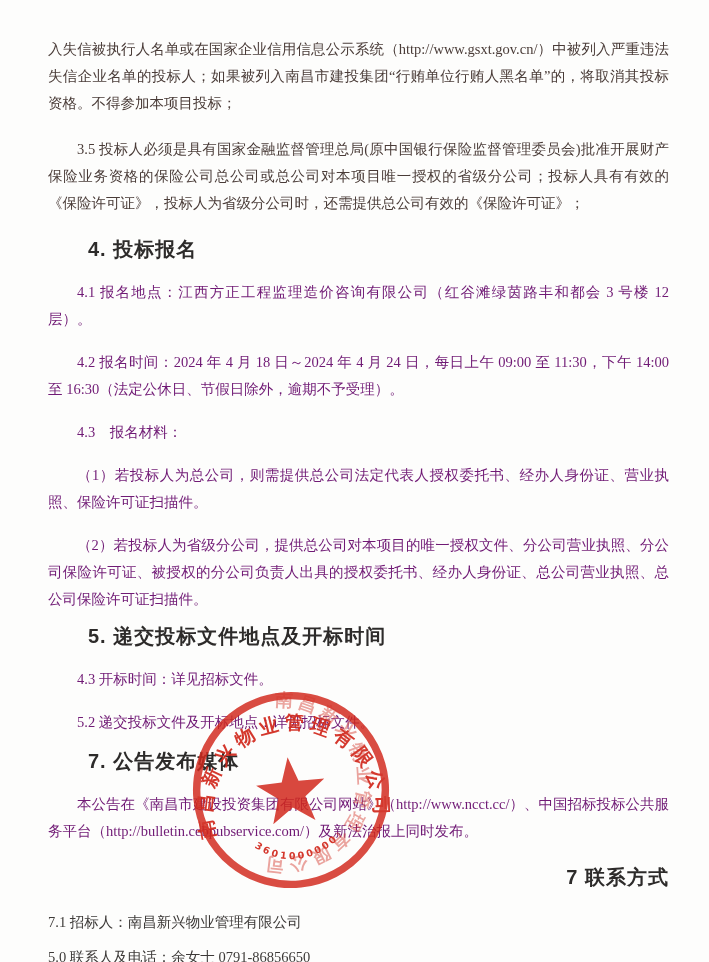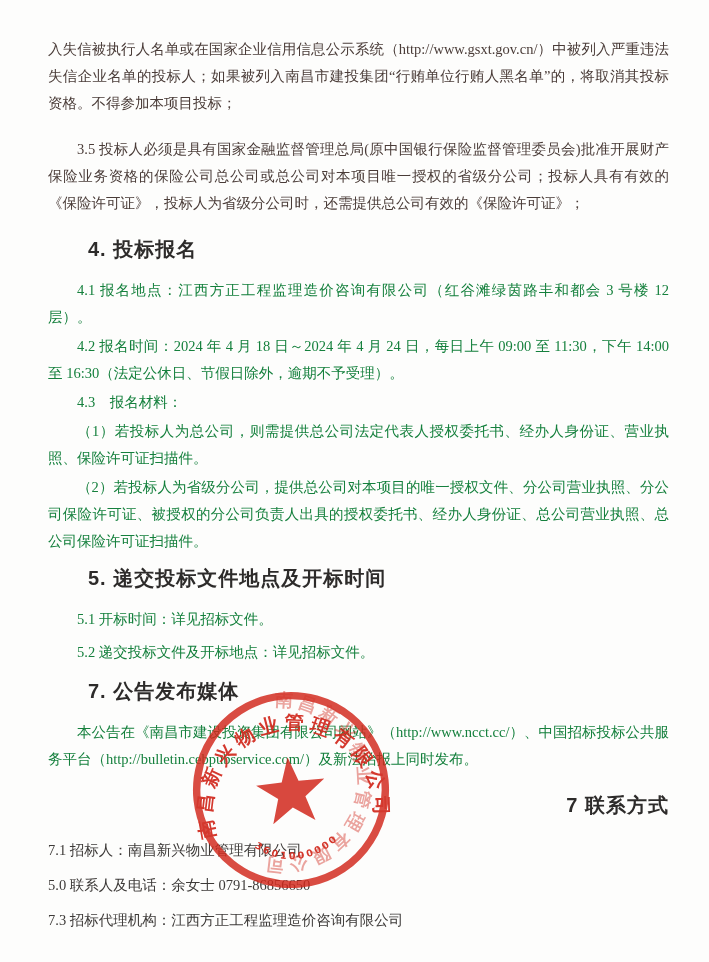--- a/index.html
+++ b/index.html
@@ -18,21 +18,21 @@
   }
   p.body{
     margin:0 0 19px 0;
     font-size:14.5px;
     line-height:27px;
     text-align:justify;
     text-indent:2em;
     color:#4a3c38;
   }
   p.body.no-indent{text-indent:0;}
-  p.body.dark{color:#15803d;}
+  p.body.dark{color:#701a75;margin-top:16px;}
   h2.sec{
     margin:6px 0 14px 0;
     font-size:20px;
     font-weight:bold;
     color:#2d2b2a;
     text-indent:2em;
     letter-spacing:1px;
     font-family:"Liberation Sans","DejaVu Sans",sans-serif;
   }
   .contact-line{
@@ -69,21 +69,21 @@
     <h2 class="sec">4. 投标报名</h2>
 
     <p class="body dark" style="margin-bottom:2px;">4.1 报名地点：江西方正工程监理造价咨询有限公司（红谷滩绿茵路丰和都会 3 号楼 12 层）。</p>
     <p class="body dark" style="margin-bottom:2px;">4.2 报名时间：2024 年 4 月 18 日～2024 年 4 月 24 日，每日上午 09:00 至 11:30，下午 14:00 至 16:30（法定公休日、节假日除外，逾期不予受理）。</p>
     <p class="body dark" style="margin-bottom:2px;">4.3　报名材料：</p>
     <p class="body dark" style="margin-bottom:2px;">（1）若投标人为总公司，则需提供总公司法定代表人授权委托书、经办人身份证、营业执照、保险许可证扫描件。</p>
     <p class="body dark" style="margin-bottom:10px;">（2）若投标人为省级分公司，提供总公司对本项目的唯一授权文件、分公司营业执照、分公司保险许可证、被授权的分公司负责人出具的授权委托书、经办人身份证、总公司营业执照、总公司保险许可证扫描件。</p>
 
     <h2 class="sec">5. 递交投标文件地点及开标时间</h2>
 
-    <p class="body dark" style="margin-bottom:6px;">5.1 开标时间：详见招标文件。</p>
+    <p class="body dark" style="margin-bottom:6px;">4.3 开标时间：详见招标文件。</p>
     <p class="body dark" style="margin-bottom:12px;font-family:Liberation Serif, serif;">5.2 递交投标文件及开标地点：详见招标文件。</p>
 
     <h2 class="sec">7. 公告发布媒体</h2>
 
     <p class="body dark s6">本公告在《南昌市建设投资集团有限公司网站》（http://www.ncct.cc/）、中国招标投标公共服务平台（http://bulletin.cebpubservice.com/）及新法治报上同时发布。</p>
 
     <h2 class="sec" style="margin-bottom:18px;text-align:right;">7 联系方式</h2>
 
     <div class="sec7-list">
       <p class="contact-line">7.1 招标人：南昌新兴物业管理有限公司</p>

